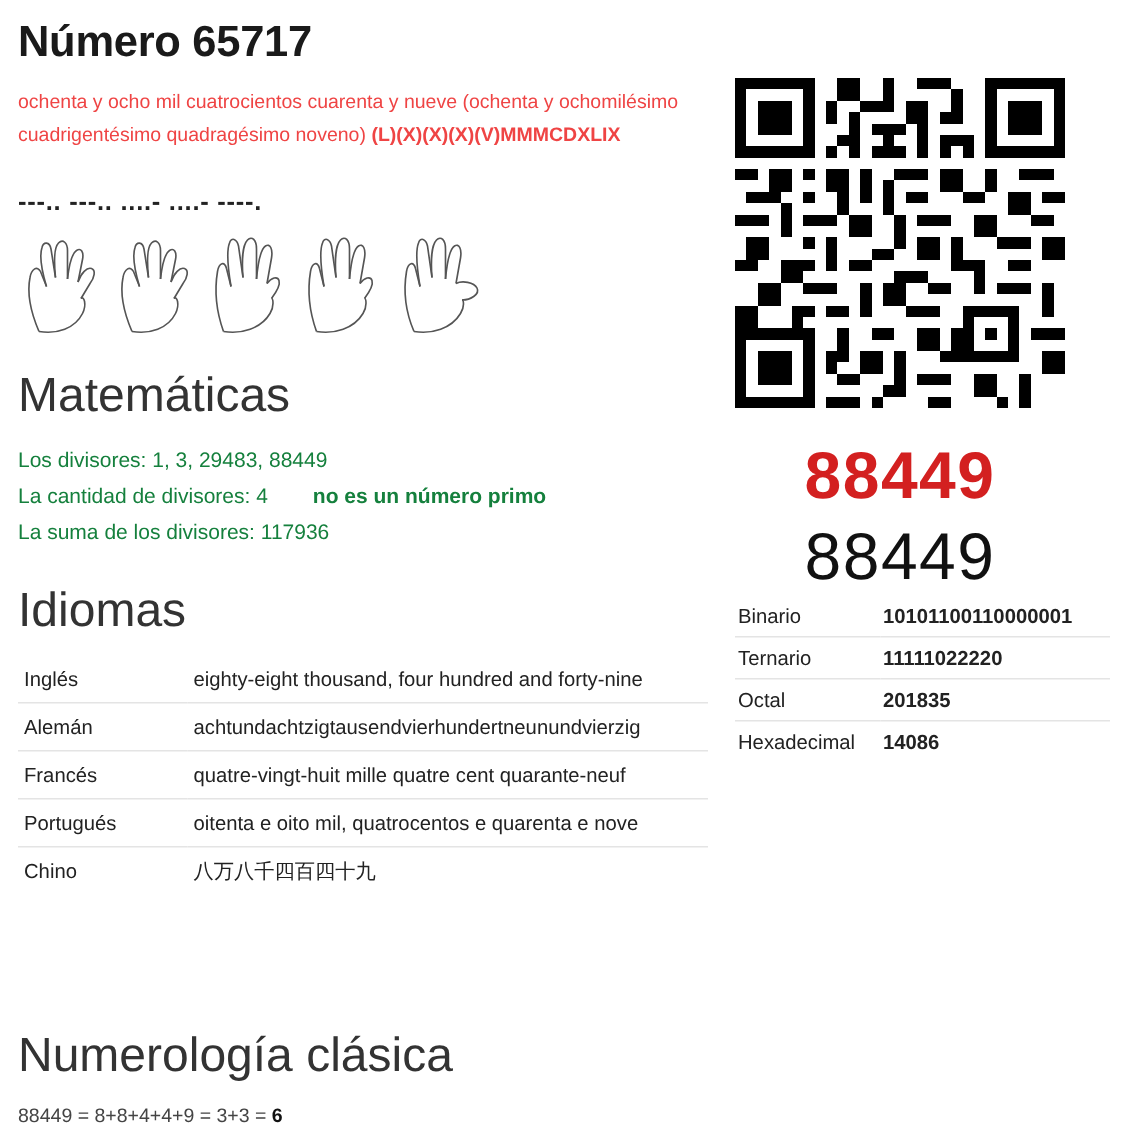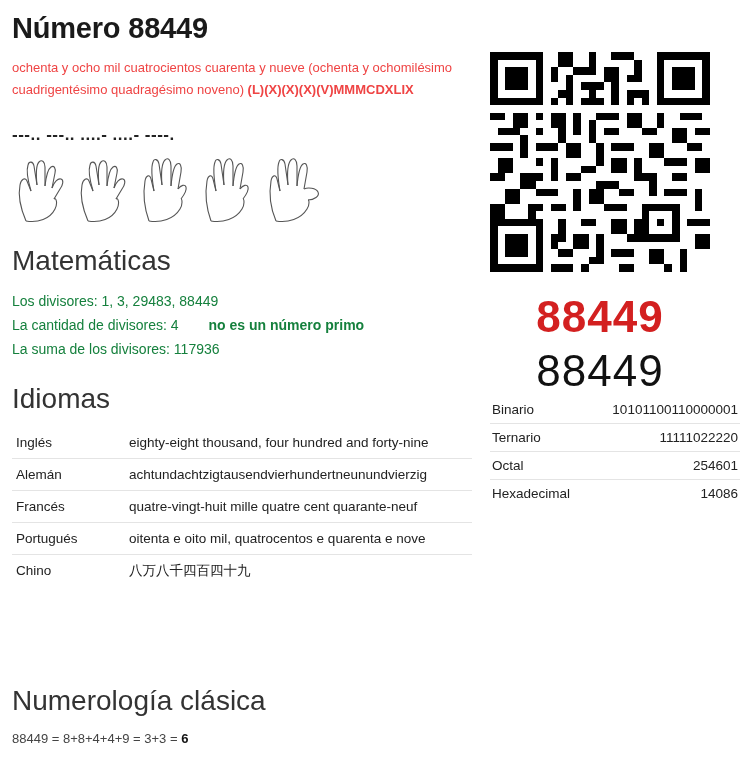--- a/index.html
+++ b/index.html
@@ -54,21 +54,21 @@
   .hands {
     margin-top: 10px;
     display: flex;
     gap: 4px;
     align-items: flex-end;
     height: 68px;
   }
   .hands svg { display: block; }
 
   .section-title {
-    font-size: 28px;
+    font-size: 32px;
     color: #333;
     font-weight: normal;
     margin-top: 22px;
     margin-bottom: 12px;
   }
   .math-line {
     font-size: 14px;
     color: #15803d;
     line-height: 24px;
   }
@@ -137,21 +137,21 @@
     border-collapse: collapse;
     width: 250px;
   }
   .info-table td {
     font-size: 13.5px;
     color: #222;
     padding: 6px 2px;
     border-bottom: 1px solid #e4e4e4;
   }
   .info-table tr:last-child td { border-bottom: none; }
-  .info-val { text-align: right; }
+  .info-val { text-align: left; font-weight: bold; }
 
   
   .numerology {
     position: absolute;
     left: 12px;
     top: 685px;
     width: 600px;
   }
   .numerology .section-title { margin: 0; }
   .numerology .formula {
@@ -161,21 +161,21 @@
   }
   .numerology .formula b { color: #111; }
 </style>
 </head>
 <body>
 
 <div class="page">
 
   <div class="left-col">
 
-    <h1 class="title">Número 88449</h1>
+    <h1 class="title">Número 65717</h1>
 
     <div class="desc">
       <span>ochenta y ocho mil cuatrocientos cuarenta y nueve   (ochenta y ochomilésimo cuadrigentésimo quadragésimo noveno)   </span><span class="bold">(L)(X)(X)(X)(V)MMMCDXLIX</span>
     </div>
 
     <div class="morse">---.. ---.. ....- ....- ----.</div>
 
     <div class="hands">
 
       <svg width="58" height="68" viewBox="0 0 58 68">
@@ -409,21 +409,21 @@
         <tr>
           <td>Binario</td>
           <td class="info-val">10101100110000001</td>
         </tr>
         <tr>
           <td>Ternario</td>
           <td class="info-val">11111022220</td>
         </tr>
         <tr>
           <td>Octal</td>
-          <td class="info-val">254601</td>
+          <td class="info-val">201835</td>
         </tr>
         <tr>
           <td>Hexadecimal</td>
           <td class="info-val">14086</td>
         </tr>
       </tbody>
     </table>
   </div>
 
   <div class="numerology">

